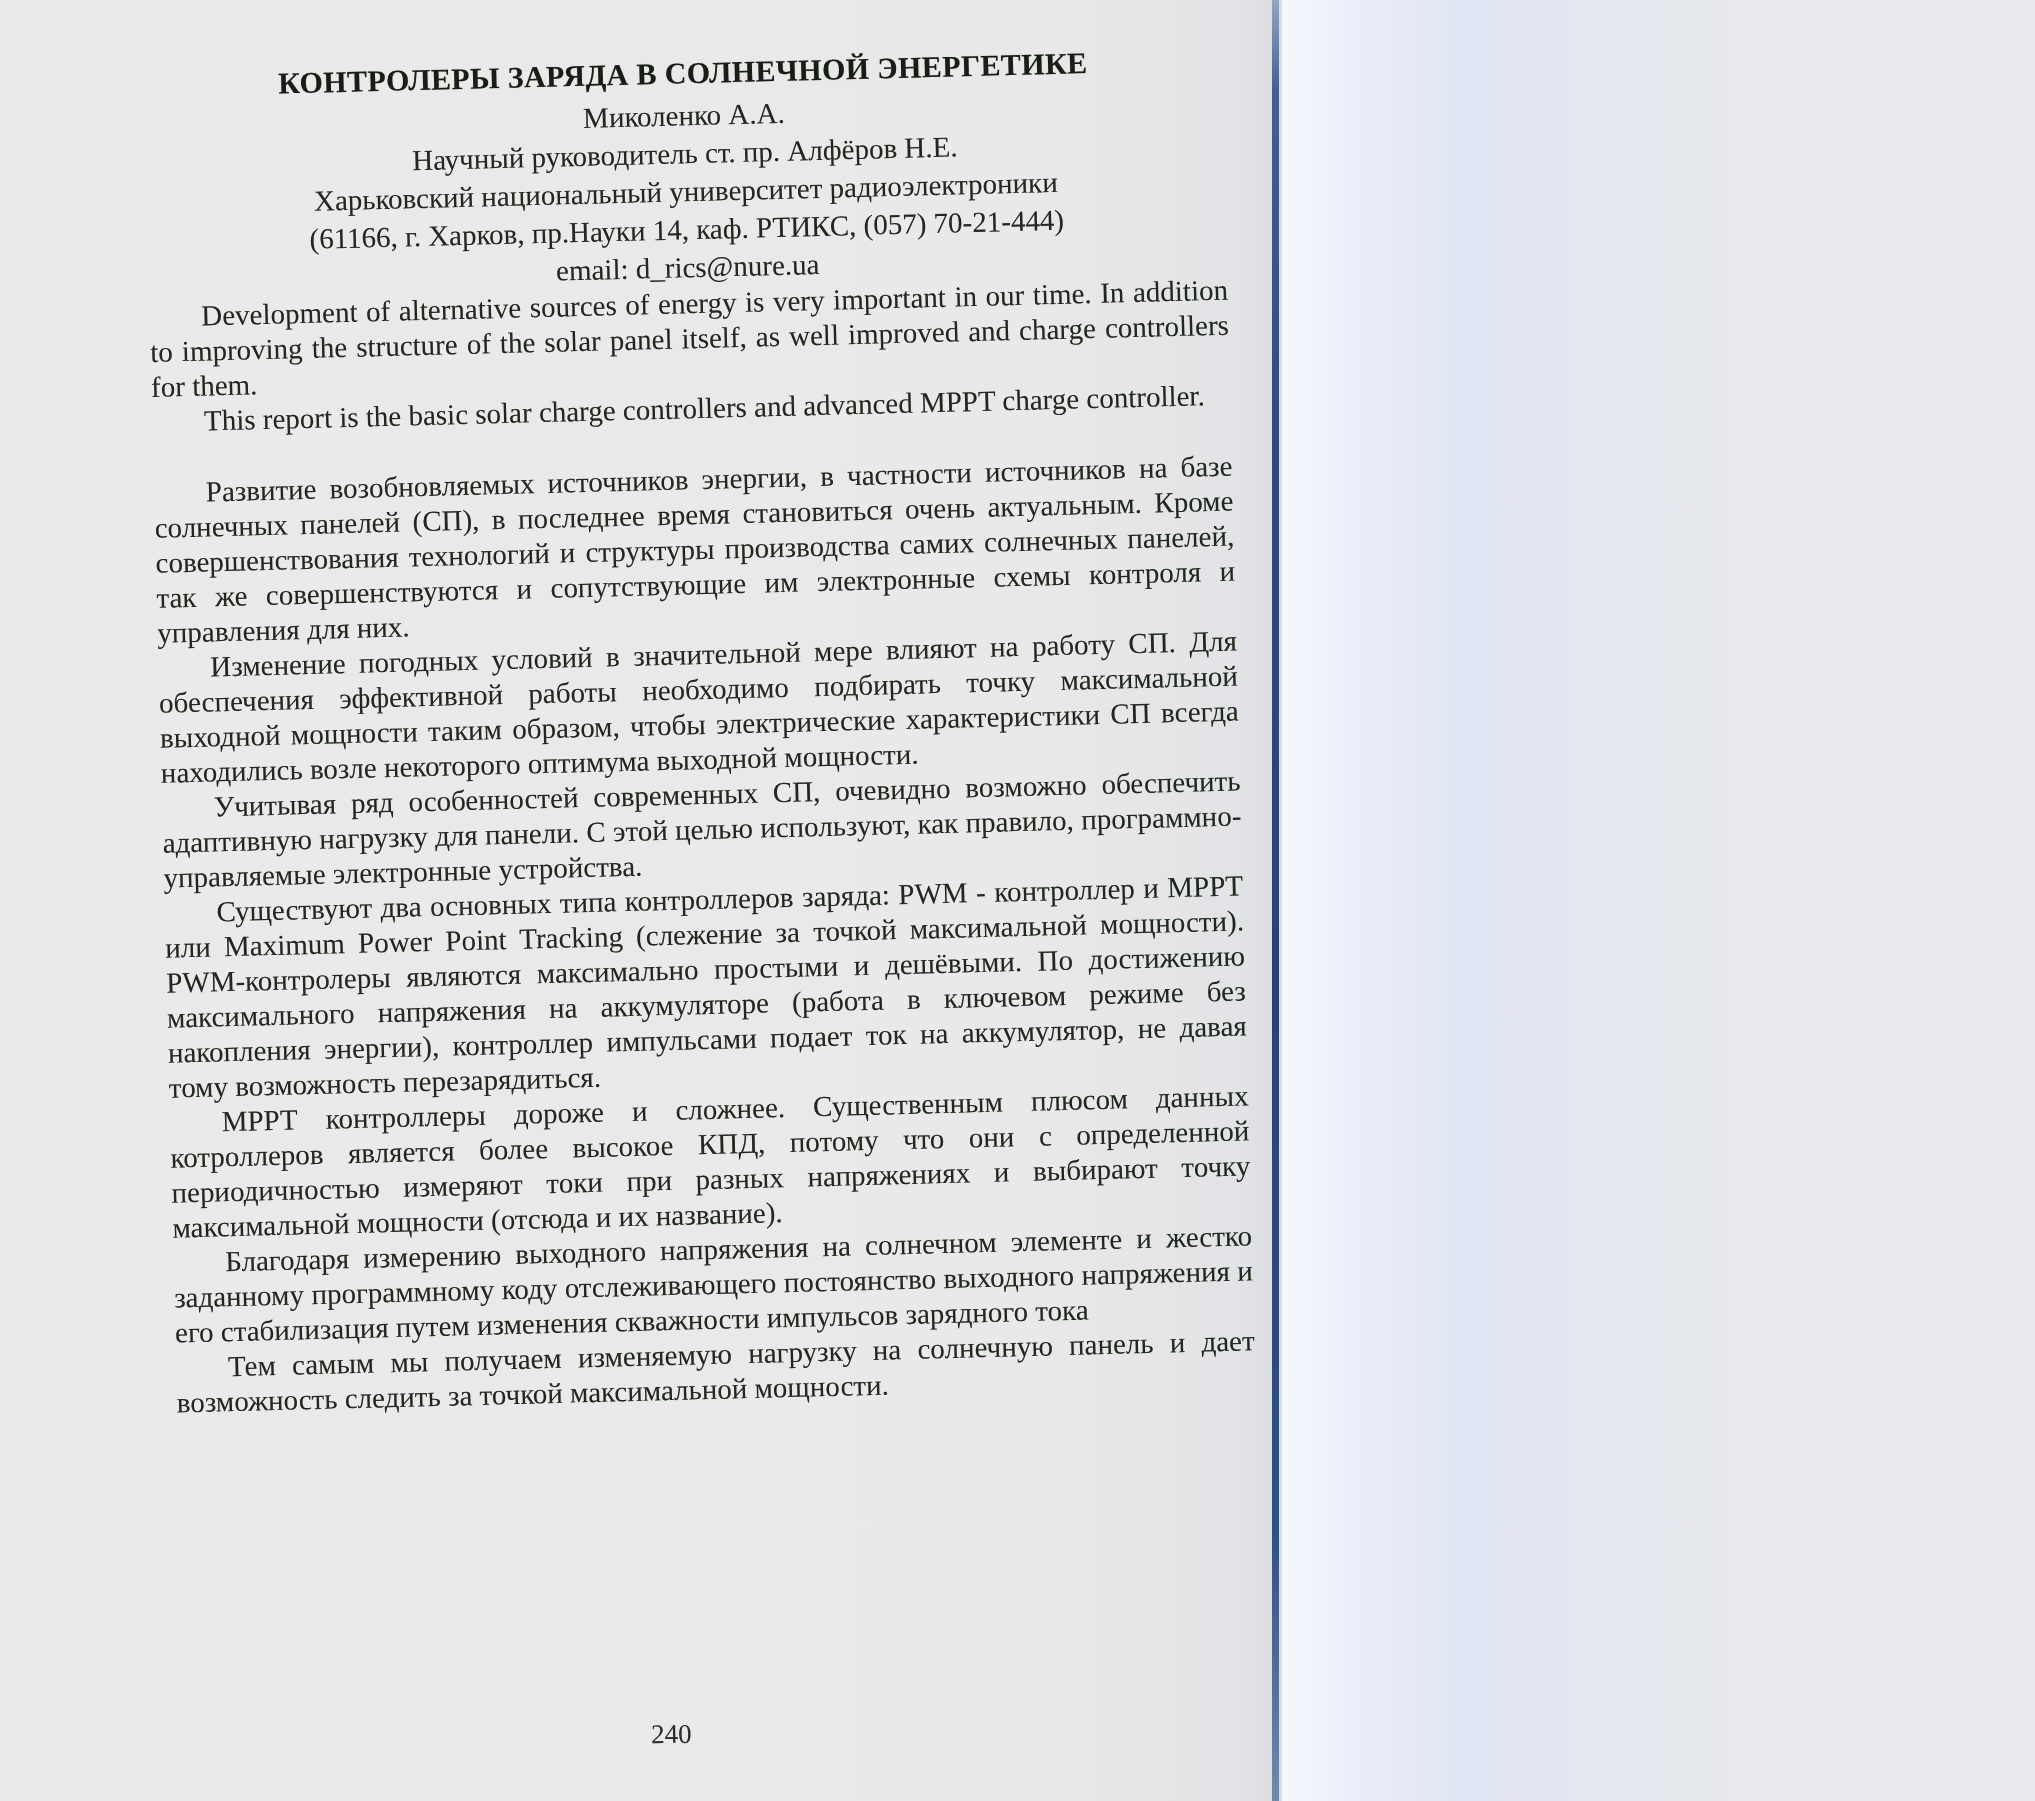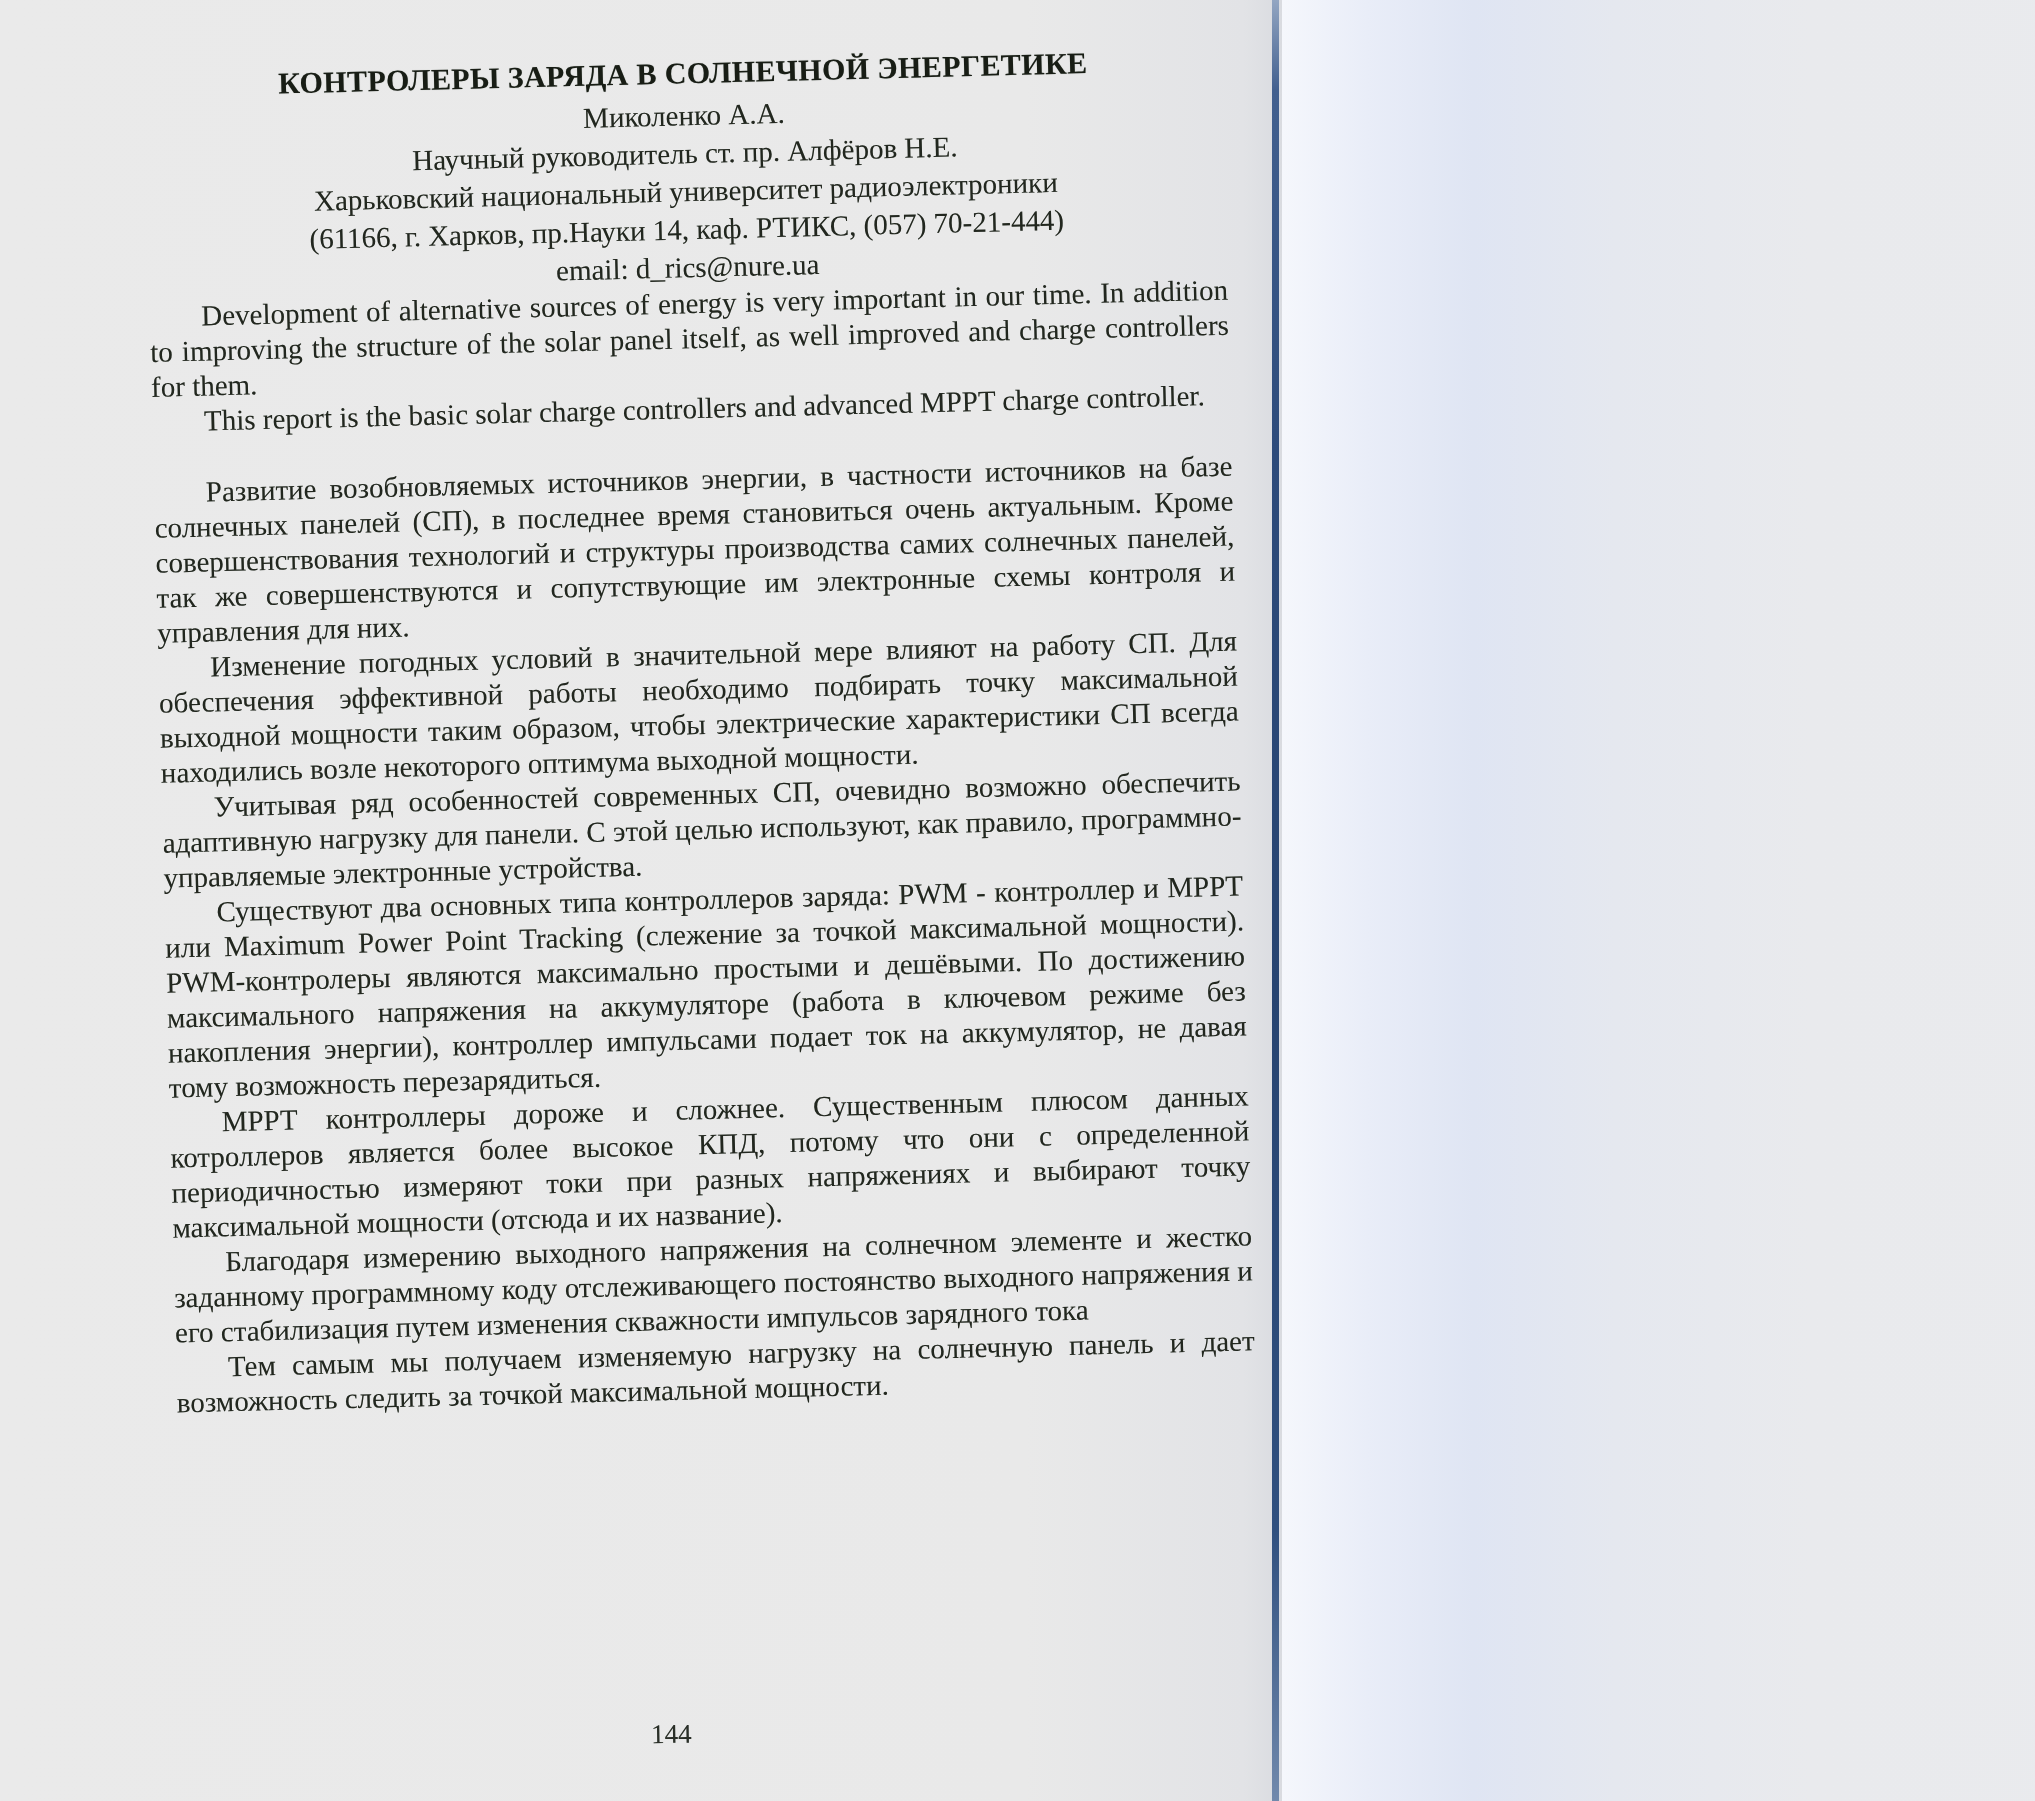--- a/index.html
+++ b/index.html
@@ -70,21 +70,21 @@
     <p class="body">Development of alternative sources of energy is very important in our time. In addition to improving the structure of the solar panel itself, as well improved and charge controllers for them.</p>
     <p class="body">This report is the basic solar charge controllers and advanced MPPT charge controller.</p>
     <p class="body gap-top">Развитие возобновляемых источников энергии, в частности источников на базе солнечных панелей (СП), в последнее время становиться очень актуальным. Кроме совершенствования технологий и структуры производства самих солнечных панелей, так же совершенствуются и сопутствующие им электронные схемы контроля и управления для них.</p>
     <p class="body">Изменение погодных условий в значительной мере влияют на работу СП. Для обеспечения эффективной работы необходимо подбирать точку максимальной выходной мощности таким образом, чтобы электрические характеристики СП всегда находились возле некоторого оптимума выходной мощности.</p>
     <p class="body">Учитывая ряд особенностей современных СП, очевидно возможно обеспечить адаптивную нагрузку для панели. С этой целью используют, как правило, программно-управляемые электронные устройства.</p>
     <p class="body">Существуют два основных типа контроллеров заряда: PWM - контроллер и MPPT или Maximum Power Point Tracking (слежение за точкой максимальной мощности). PWM-контролеры являются максимально простыми и дешёвыми. По достижению максимального напряжения на аккумуляторе (работа в ключевом режиме без накопления энергии), контроллер импульсами подает ток на аккумулятор, не давая тому возможность перезарядиться.</p>
     <p class="body">МРРТ контроллеры дороже и сложнее. Существенным плюсом данных котроллеров является более высокое КПД, потому что они с определенной периодичностью измеряют токи при разных напряжениях и выбирают точку максимальной мощности (отсюда и их название).</p>
     <p class="body">Благодаря измерению выходного напряжения на солнечном элементе и жестко заданному программному коду отслеживающего постоянство выходного напряжения и его стабилизация путем изменения скважности импульсов зарядного тока</p>
     <p class="body">Тем самым мы получаем изменяемую нагрузку на солнечную панель и дает возможность следить за точкой максимальной мощности.</p>
   </div>
-  <div class="page-num page-num-left">144</div>
+  <div class="page-num page-num-left">240</div>
 </div>
 
 <div class="page page-right">
   
   
 </div>
 
 <div class="gutter-line"></div>
 
 

